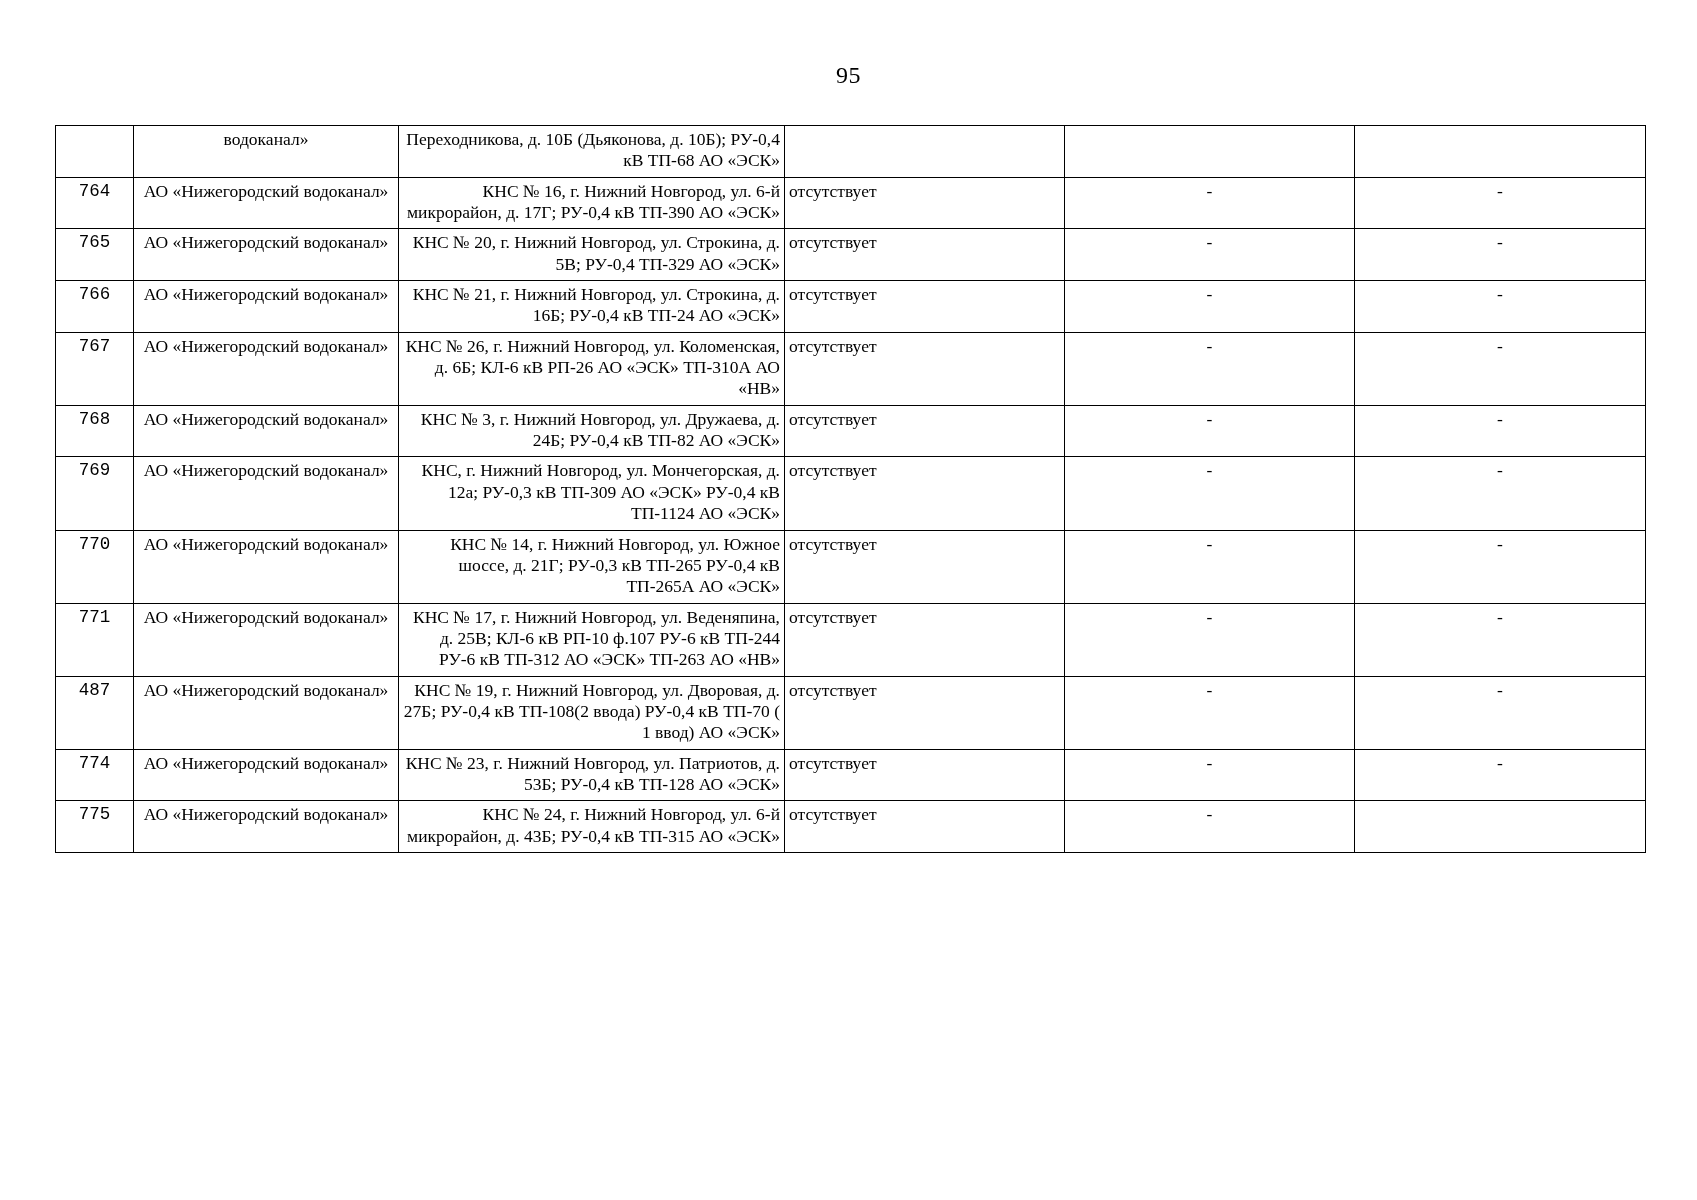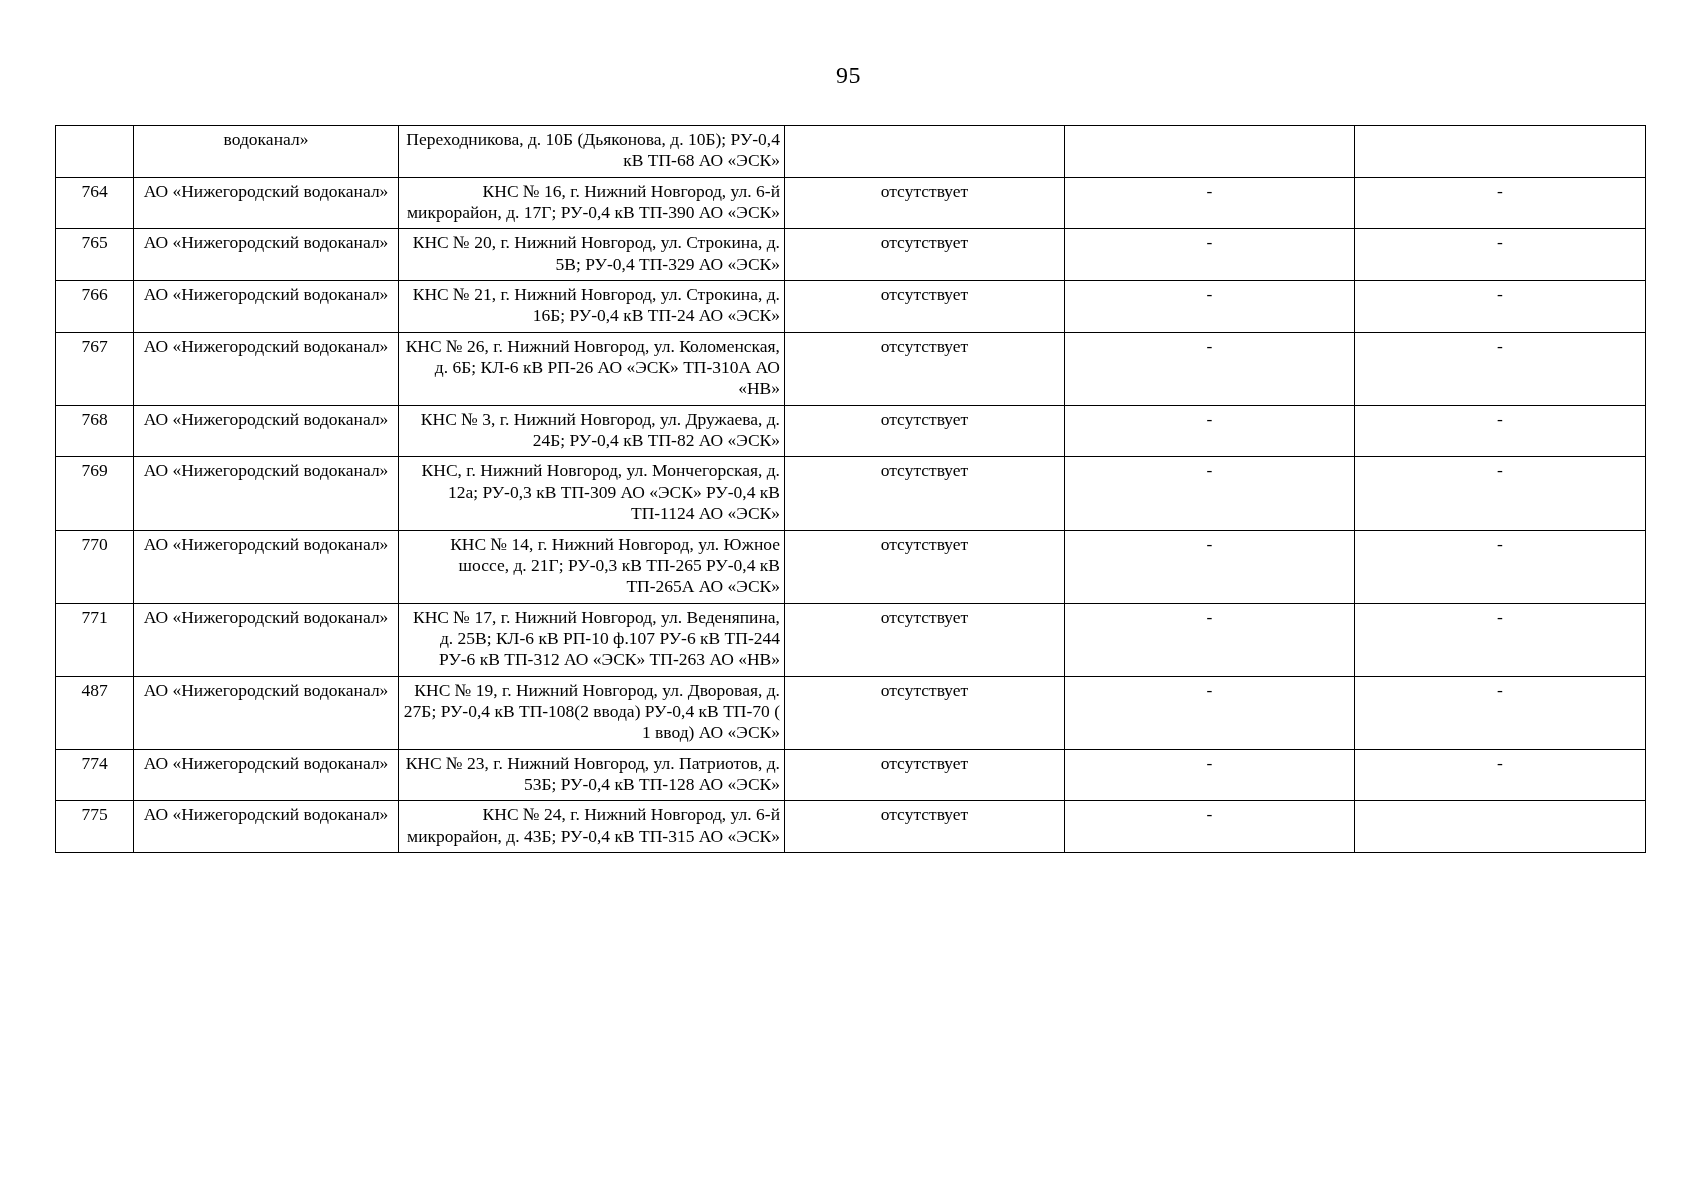--- a/index.html
+++ b/index.html
@@ -47,29 +47,29 @@
   }
   col.c-num     { width: 78px; }
   col.c-org     { width: 265px; }
   col.c-obj     { width: 386px; }
   col.c-cat     { width: 280px; }
   col.c-res1    { width: 290px; }
   col.c-res2    { width: 291px; }
 
   td.num {
     text-align: center;
+    font-family: Liberation Mono, monospace;
   }
   td.org {
     text-align: center;
   }
   td.obj {
     text-align: right;
   }
   td.cat {
-    text-align: center;
   }
   td.res {
     text-align: center;
   }
 </style>
 </head>
 <body>
 
 <div class="page">
 

